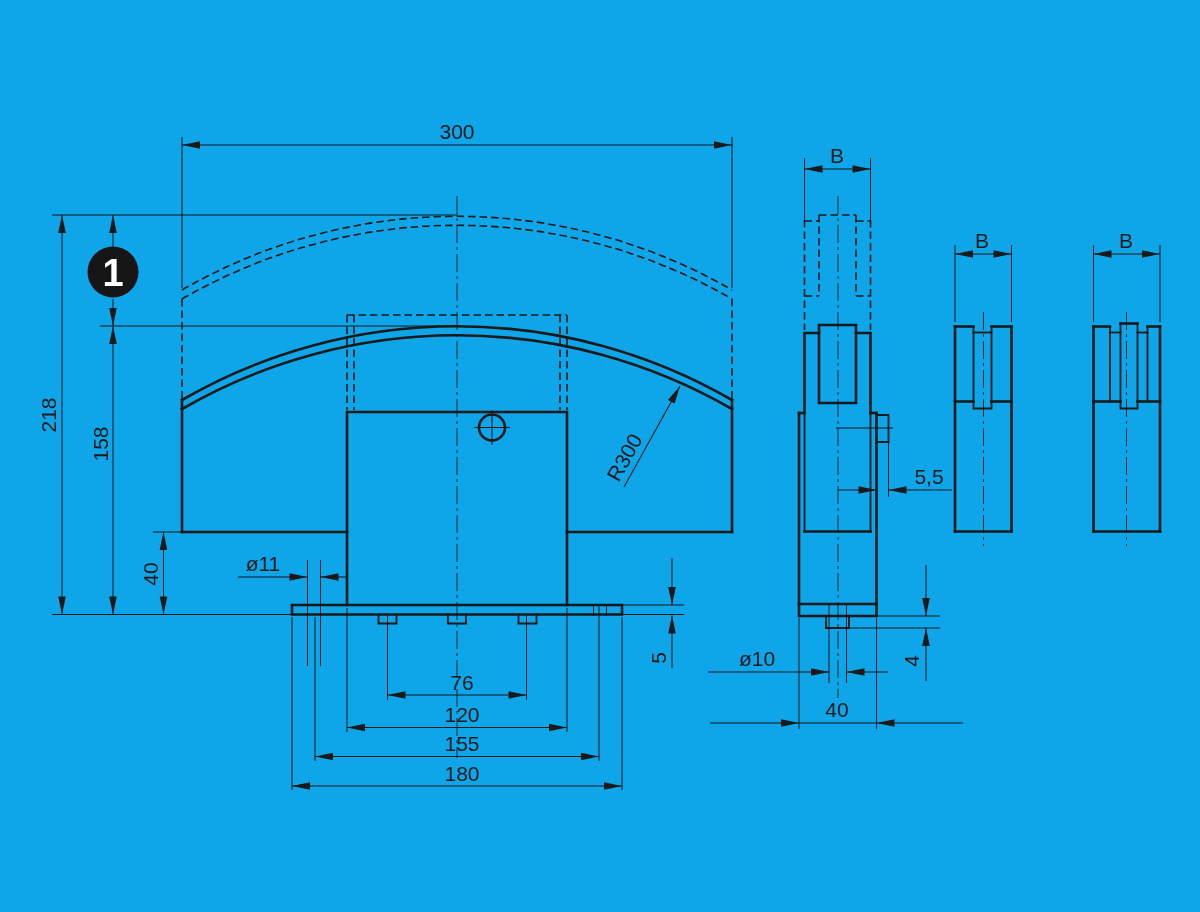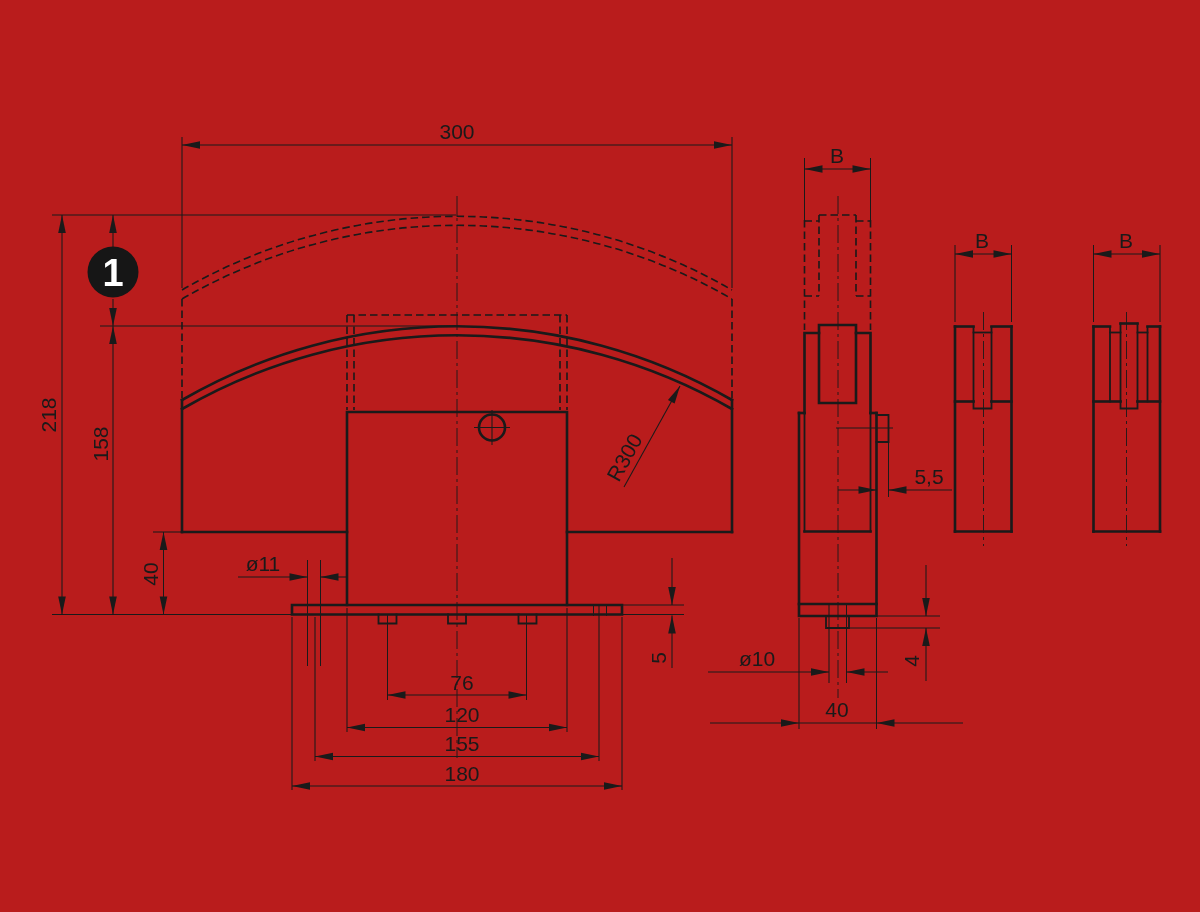--- a/index.html
+++ b/index.html
@@ -1,16 +1,16 @@
 <!DOCTYPE html>
 <html><head>
 <meta charset="utf-8">
 <style>
   html,body{margin:0;padding:0;background:#ffffff;}
-  .stage{width:1200px;height:912px;position:relative;background:#b91c1c;overflow:hidden;}
+  .stage{width:1200px;height:912px;position:relative;background:#0ea5e9;overflow:hidden;}
   svg{display:block;}
   .o{stroke:#1a1a1a;stroke-width:2.6;fill:none;stroke-linecap:square;}
   .m{stroke:#1a1a1a;stroke-width:1.8;fill:none;stroke-linecap:square;}
   .t{stroke:#1a1a1a;stroke-width:1.05;fill:none;stroke-linecap:butt;}
   .h{stroke:#1a1a1a;stroke-width:1.6;fill:none;stroke-dasharray:7.5 4;stroke-linecap:butt;}
   .c{stroke:#1a1a1a;stroke-width:0.9;fill:none;stroke-dasharray:18 4 3 4;stroke-linecap:butt;}
   .txt{font-family:"Liberation Sans", sans-serif;font-size:21px;fill:#1a1a1a;}
   .balloon-num{font-family:"Liberation Sans", sans-serif;font-size:38px;font-weight:bold;fill:#ffffff;}
 </style>
 </head>

